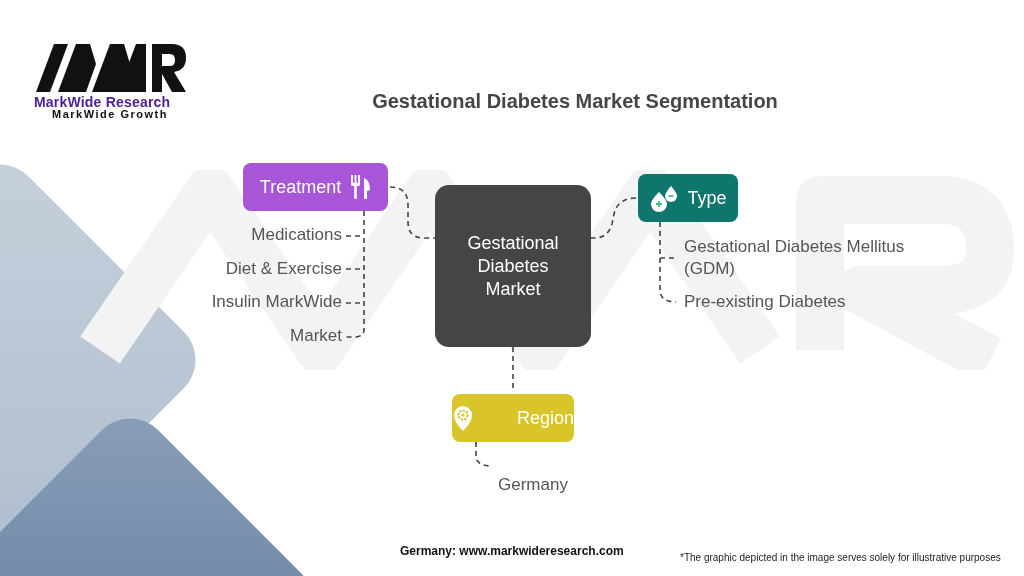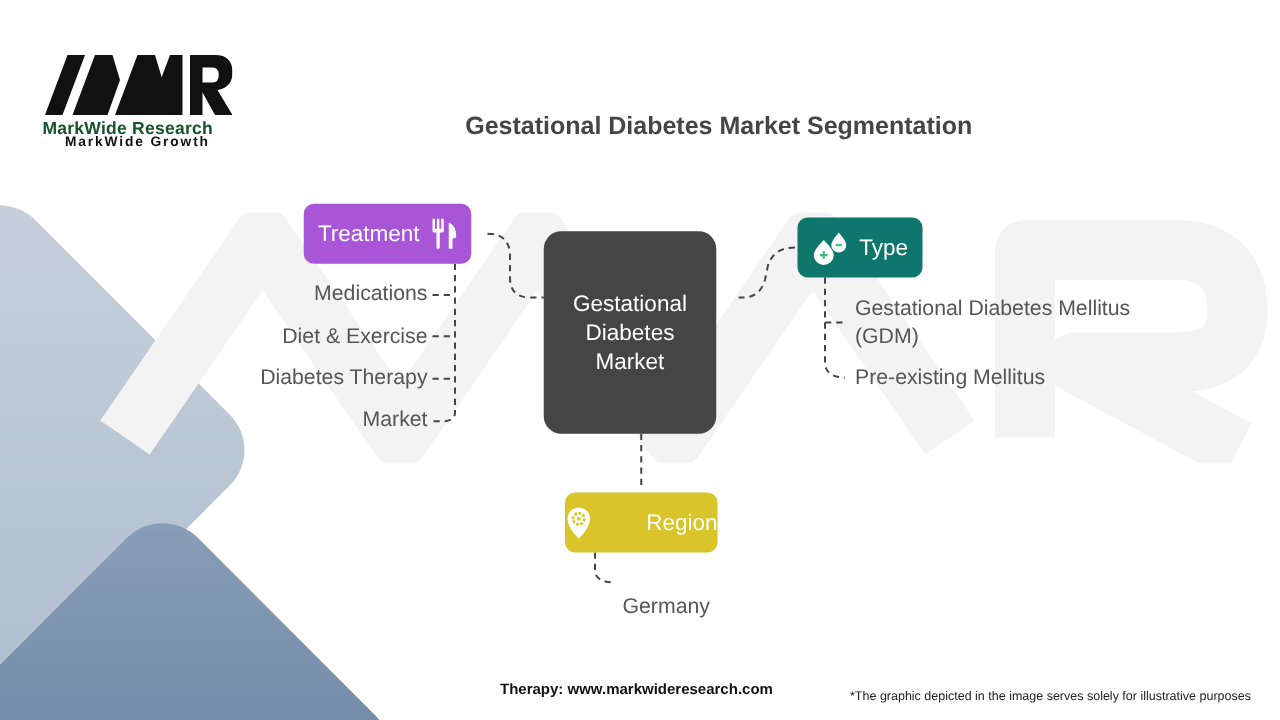--- a/index.html
+++ b/index.html
@@ -2,28 +2,28 @@
 <html><head>
 <meta charset="utf-8">
 <style>
   html, body { margin:0; padding:0; }
   body { width:1024px; height:576px; position:relative; overflow:hidden; background:#ffffff; font-family:"Liberation Sans", sans-serif; }
   .abs { position:absolute; }
   .shape1 { left:-150px; top:210px; width:300px; height:300px; background:linear-gradient(135deg,#c6d0dc,#aebdcd); border-radius:40px; transform:rotate(45deg); }
   .shape2 { left:-10px; top:460px; width:280px; height:280px; background:linear-gradient(135deg,#8a9fb8,#587597); border-radius:40px; transform:rotate(45deg); }
   .watermark { left:60px; top:170px; width:960px; height:200px; }
   .logo-mark { left:36px; top:42px; width:150px; height:52px; }
-  .logo-name { left:34px; top:94px; font-weight:bold; font-size:14px; color:#14532d; letter-spacing:0.2px; }
+  .logo-name { left:34px; top:94px; font-weight:bold; font-size:14px; color:#4c1d95; letter-spacing:0.2px; }
   .logo-tag { left:52px; top:108px; font-weight:bold; font-size:11px; color:#111; letter-spacing:1.5px; }
   .title { left:0; width:1150px; top:90px; text-align:center; font-weight:bold; font-size:20px; color:#454545; }
   .node { position:absolute; border-radius:8px; color:#fff; font-size:18px; display:flex; align-items:center; justify-content:center; gap:8px; }
-  .treatment { left:243px; top:163px; width:134px; height:48px; background:#a855d8; }
+  .treatment { left:243px; top:163px; width:145px; height:48px; background:#a855d8; }
   .type { left:638px; top:174px; width:100px; height:48px; background:#0f766e; }
   .region { left:452px; top:394px; width:122px; height:48px; background:#d9c52a;justify-content:space-between; }
-  .center { left:435px; top:185px; width:138px; height:162px; background:#454545; border-radius:14px; color:#fff; font-size:18px; display:flex; align-items:center; justify-content:center; text-align:center; line-height:23px; }
+  .center { left:435px; top:185px; width:156px; height:162px; background:#454545; border-radius:14px; color:#fff; font-size:18px; display:flex; align-items:center; justify-content:center; text-align:center; line-height:23px; }
   .item { position:absolute; font-size:17px; color:#555; white-space:nowrap; }
   .right { text-align:right; }
   .lines { left:0; top:0; width:1024px; height:576px; }
   .source { left:400px; top:544px; font-weight:bold; font-size:12px; color:#111; }
   .note { left:680px; top:552px; font-size:10px; color:#222; }
 </style>
 </head>
 <body>
 
 <div class="abs shape1"></div>
@@ -97,22 +97,22 @@
   </svg>
   <span>Region</span>
 </div>
 
 <div class="abs center">
   <span style="width:110px;display:block;">Gestational Diabetes Market</span>
 </div>
 
 <div class="item right" style="right:682px;top:225px;">Medications</div>
 <div class="item right" style="right:682px;top:259px;">Diet &amp; Exercise</div>
-<div class="item right" style="right:682px;top:292px;">Diabetes Therapy</div>
+<div class="item right" style="right:682px;top:292px;">Insulin MarkWide</div>
 <div class="item right" style="right:682px;top:326px;">Market</div>
 
 <div class="item" style="left:684px;top:236px;width:260px;white-space:normal;line-height:22px;">Gestational Diabetes Mellitus (GDM)</div>
-<div class="item" style="left:684px;top:292px;">Pre-existing Mellitus</div>
+<div class="item" style="left:684px;top:292px;">Pre-existing Diabetes</div>
 
 <div class="item" style="left:498px;top:456px;margin-top:19px;">Germany</div>
 
-<div class="abs source">Therapy: www.markwideresearch.com</div>
+<div class="abs source">Germany: www.markwideresearch.com</div>
 <div class="abs note">*The graphic depicted in the image serves solely for illustrative purposes</div>
 
 </body></html>

